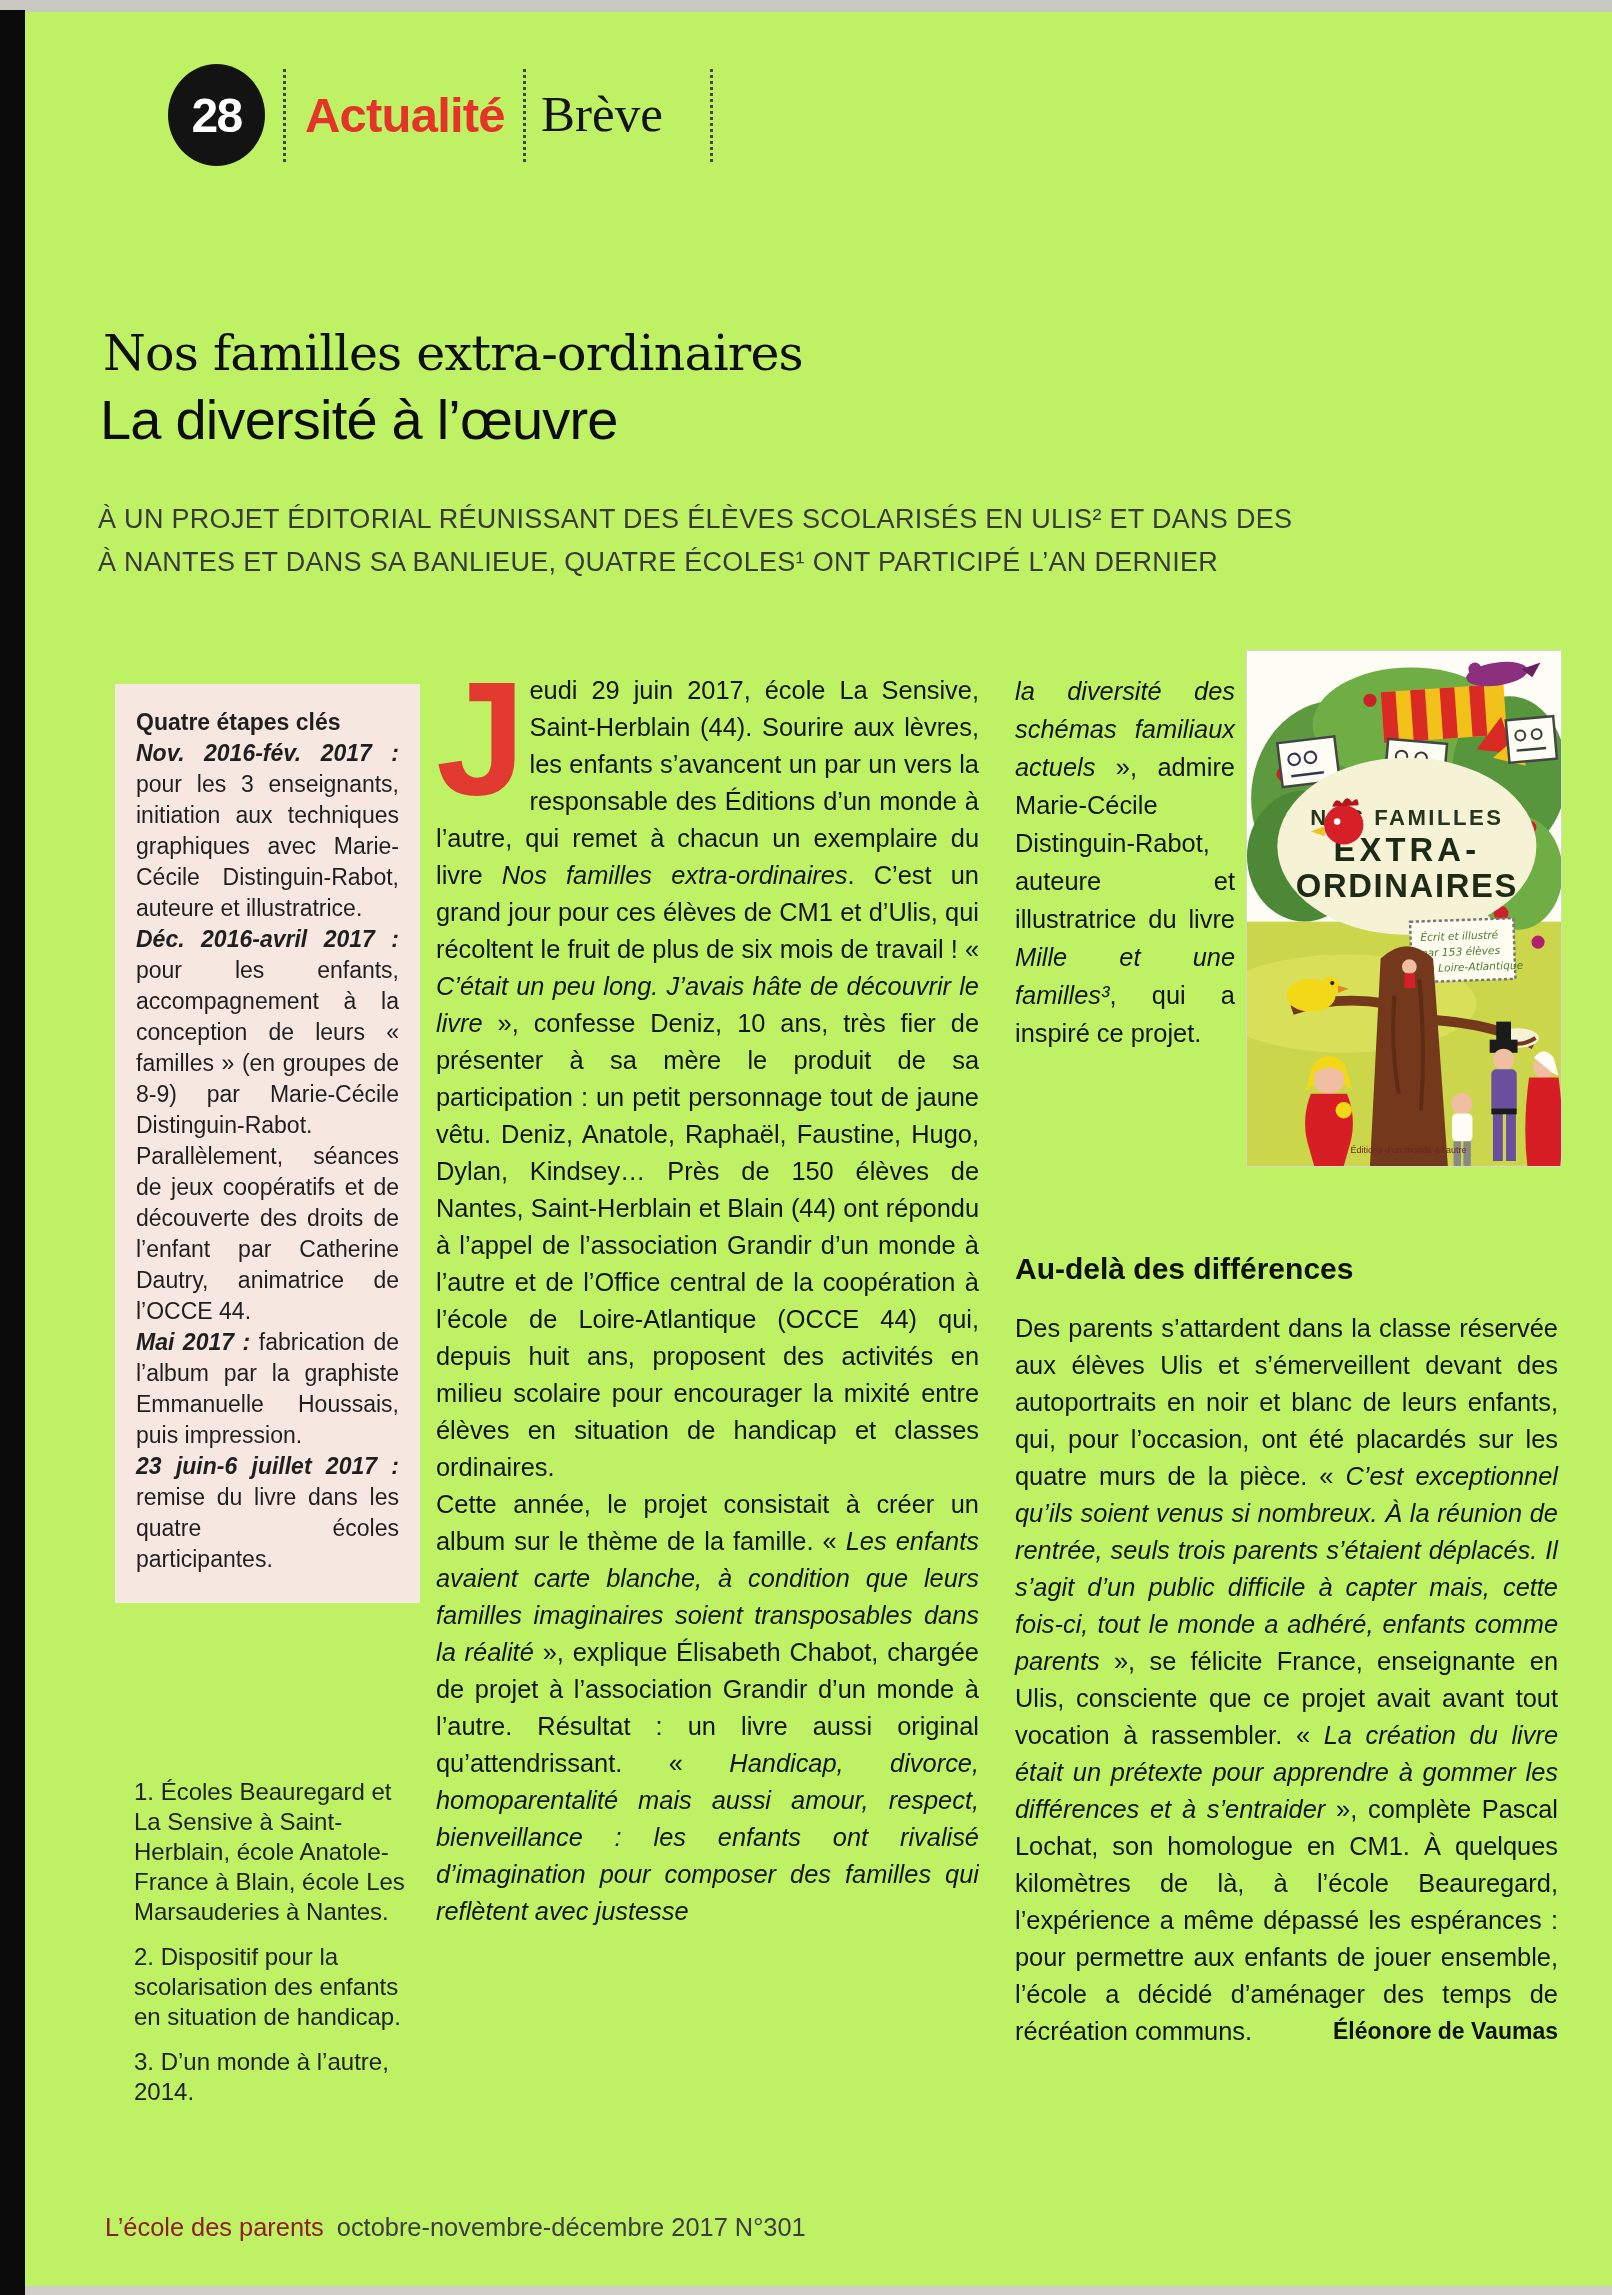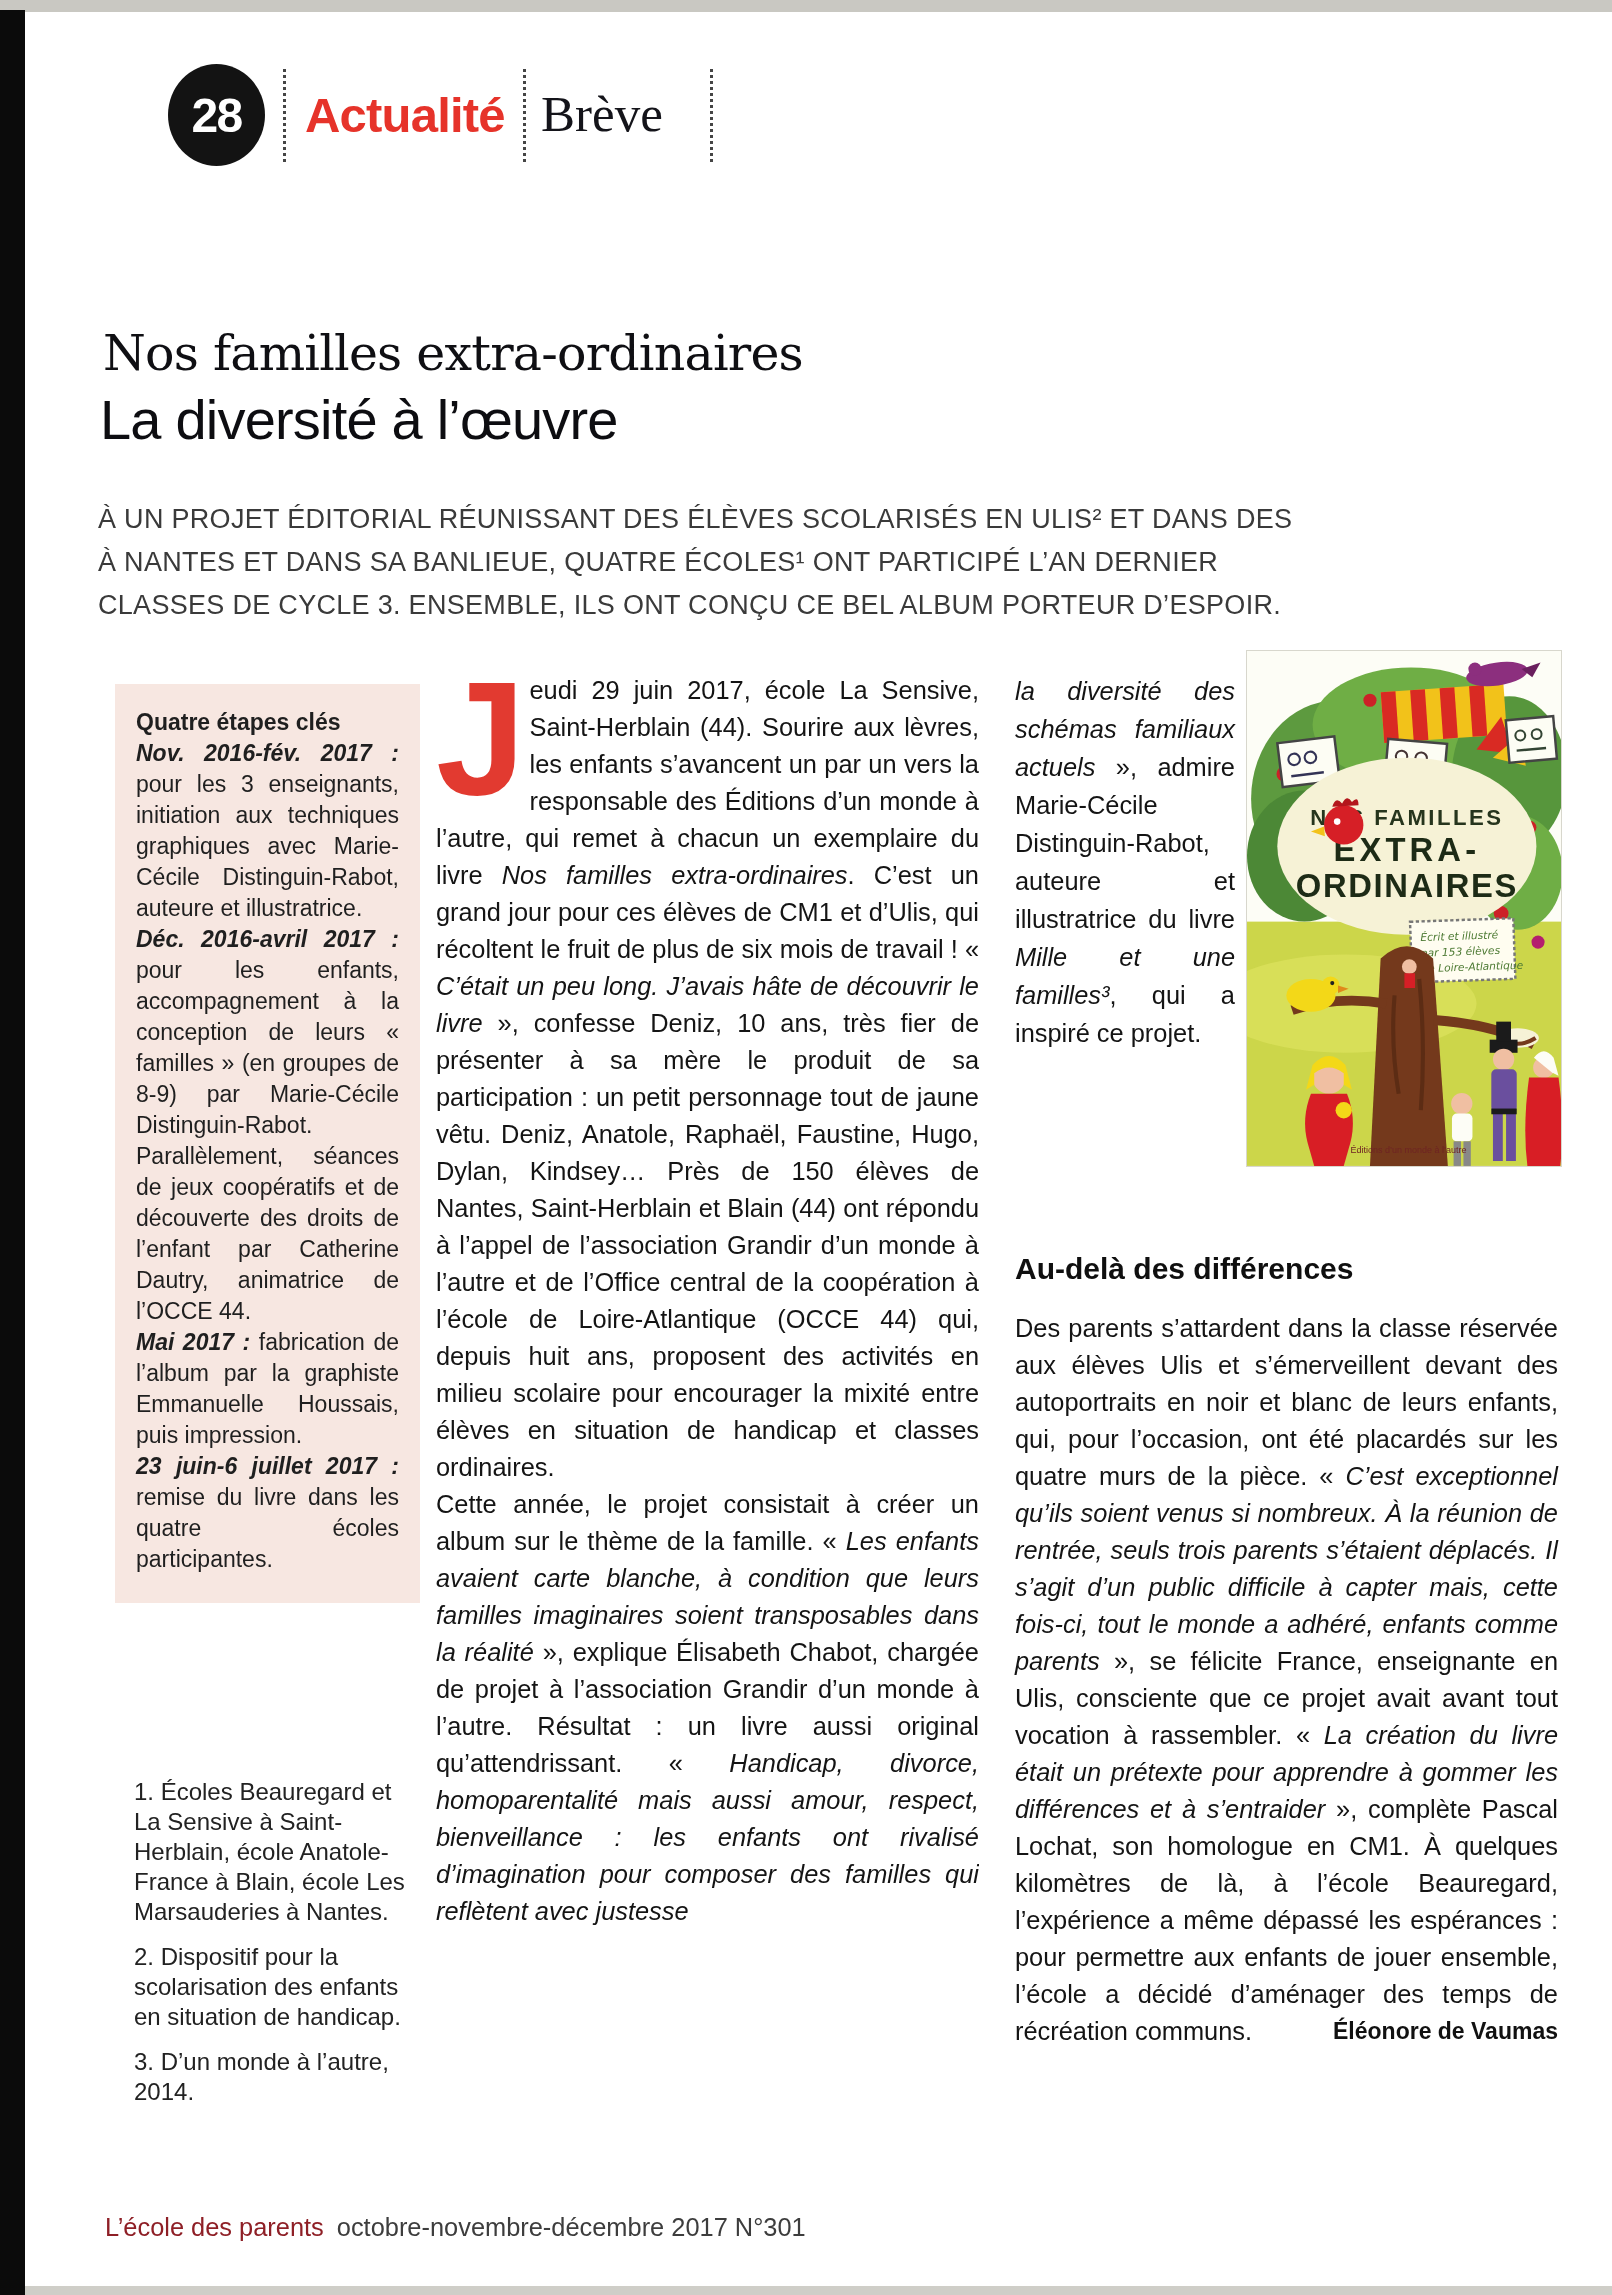--- a/index.html
+++ b/index.html
@@ -1,19 +1,19 @@
 <!DOCTYPE html>
 <html lang="fr" style="font-size:13px"><head>
 <meta charset="utf-8">
 <style>
   html,body{margin:0;padding:0;background:#77756f;}
   .page{
     position:relative;
     width:1613px;height:2295px;
-    background:#ffffff;
+    background:#bef264;
     font-family:"Liberation Sans",sans-serif;
     color:#161616;
     overflow:hidden;
   }
   .scan-top{position:absolute;left:0;top:0;width:1613px;height:11.5px;background:#c9c8c2;}
   .scan-left{position:absolute;left:0;top:9.8px;width:24.6px;height:2286px;background:#0b0b0b;}
   .scan-bottom{position:absolute;left:24.6px;top:2286px;width:1588px;height:9px;background:#cfcec8;}
 
   
   .page-badge{
@@ -115,21 +115,20 @@
   <div class="section-label">Actualité</div>
   <div class="hsep s2"></div>
   <div class="rubric-label">Brève</div>
   <div class="hsep s3"></div>
 
   <div class="kicker">Nos familles extra-ordinaires</div>
   <div class="headline">La diversité à l’œuvre</div>
   <div class="standfirst">
     <div>À UN PROJET ÉDITORIAL RÉUNISSANT DES ÉLÈVES SCOLARISÉS EN ULIS² ET DANS DES</div>
     <div>À NANTES ET DANS SA BANLIEUE, QUATRE ÉCOLES¹ ONT PARTICIPÉ L’AN DERNIER</div>
-    <div>CLASSES DE CYCLE 3. ENSEMBLE, ILS ONT CONÇU CE BEL ALBUM PORTEUR D’ESPOIR.</div>
   </div>
 
   <div class="keybox">
     <p class="keybox-title">Quatre étapes clés</p>
     <p><span class="kdate">Nov. 2016-fév. 2017 :</span><span> pour les 3 enseignants, initiation aux techniques graphiques avec Marie-Cécile Distinguin-Rabot, auteure et illustratrice.</span></p>
     <p><span class="kdate">Déc. 2016-avril 2017 :</span><span> pour les enfants, accompagnement à la conception de leurs « familles » (en groupes de 8-9) par Marie-Cécile Distinguin-Rabot. Parallèlement, séances de jeux coopératifs et de découverte des droits de l’enfant par Catherine Dautry, animatrice de l’OCCE 44.</span></p>
     <p><span class="kdate">Mai 2017 :</span><span> fabrication de l’album par la graphiste Emmanuelle Houssais, puis impression.</span></p>
     <p><span class="kdate">23 juin-6 juillet 2017 :</span><span> remise du livre dans les quatre écoles participantes.</span></p>
   </div>
 

